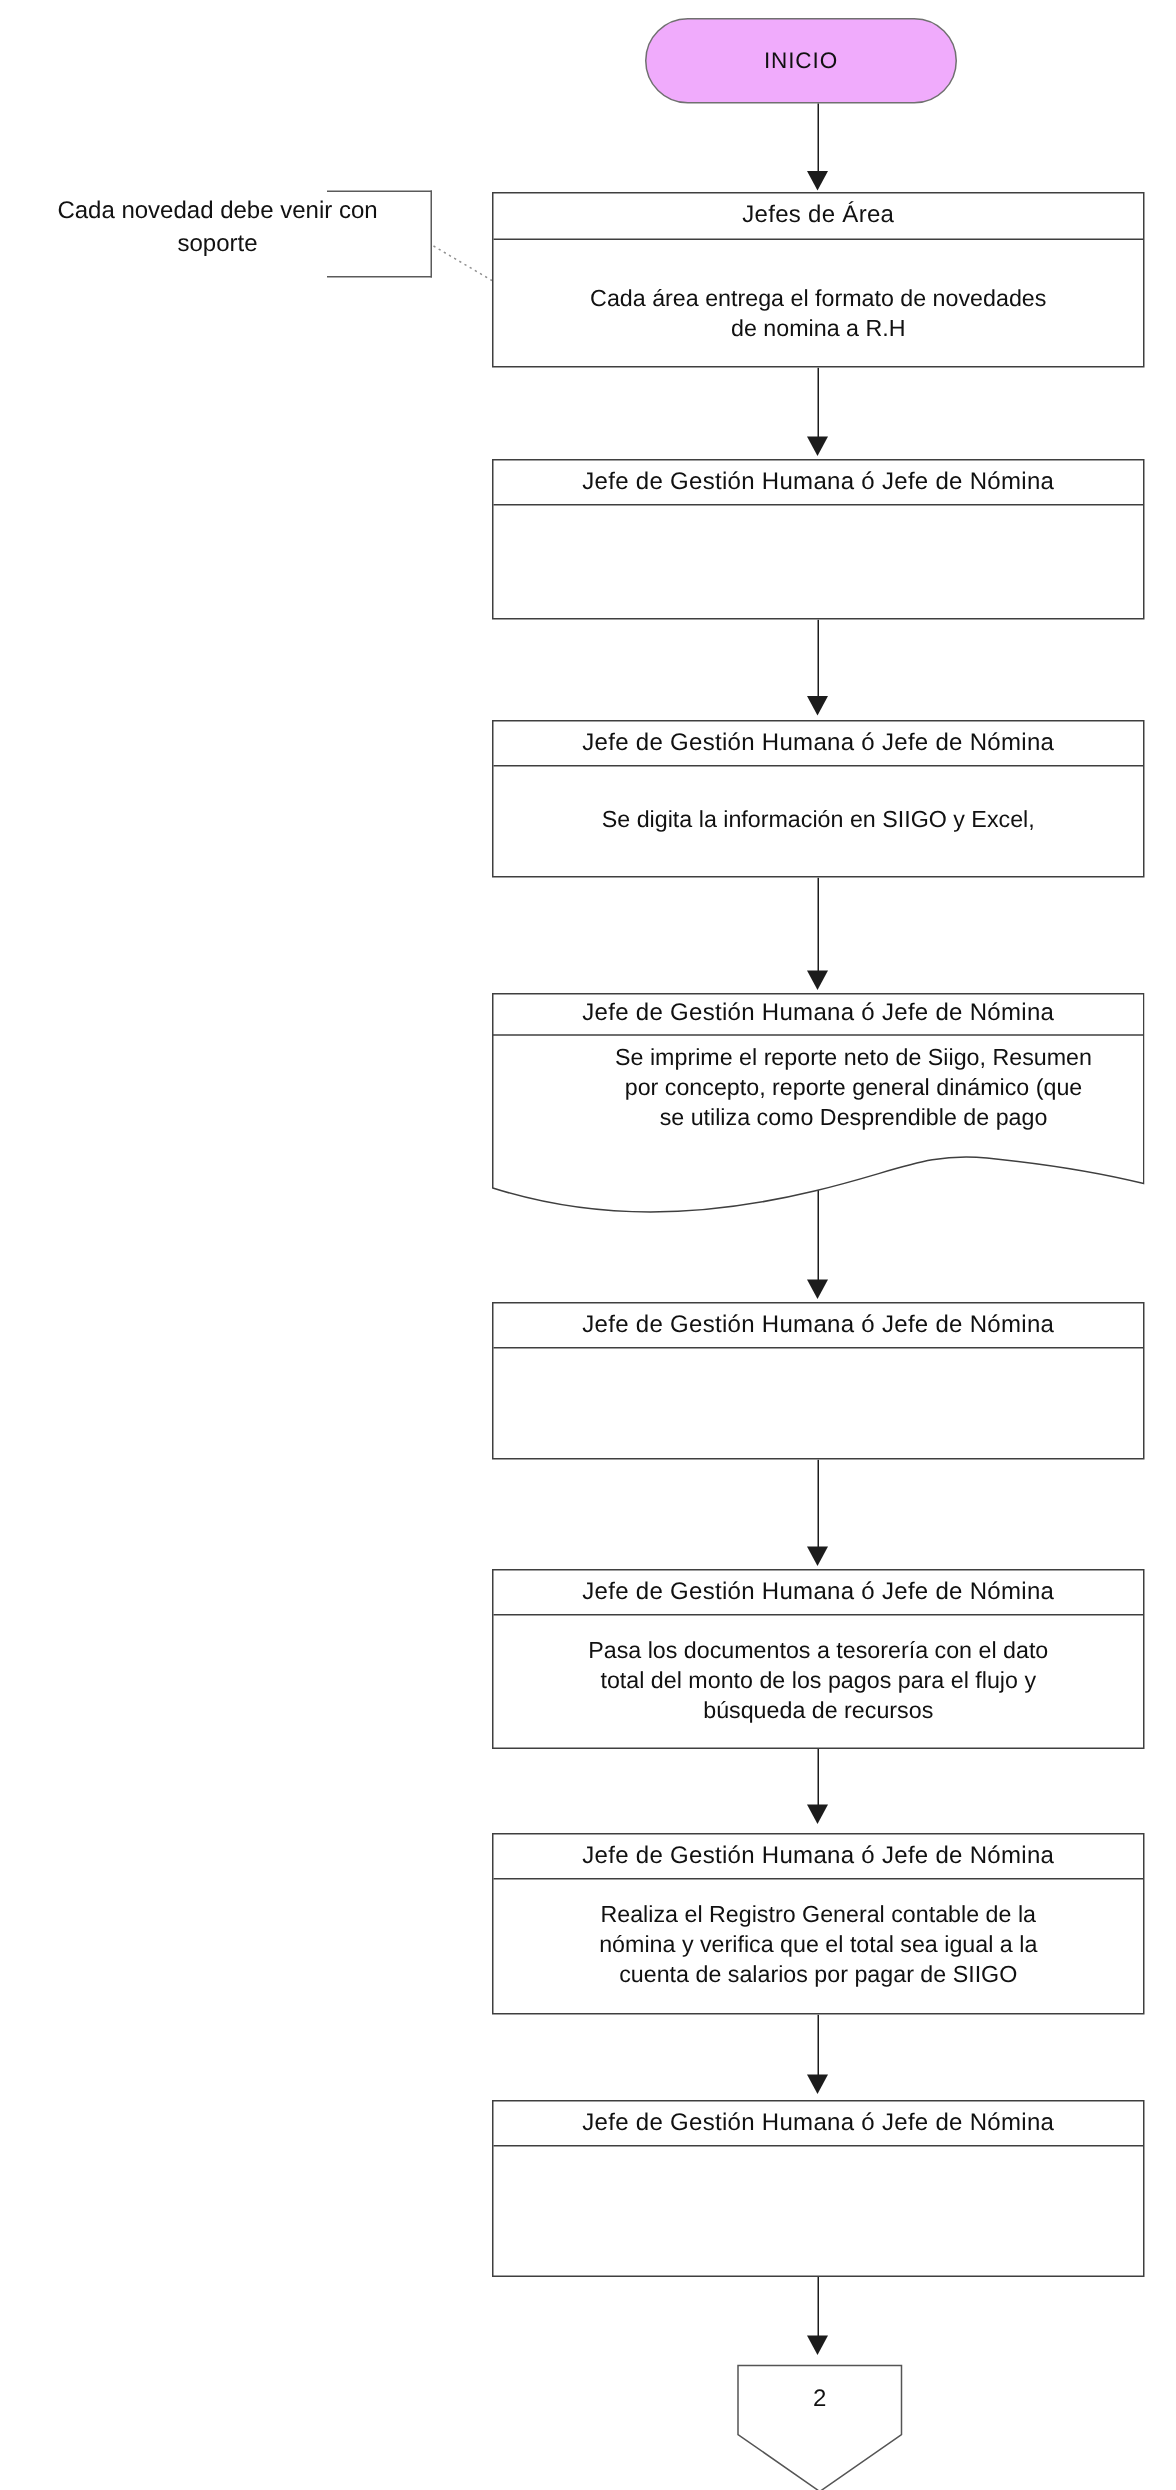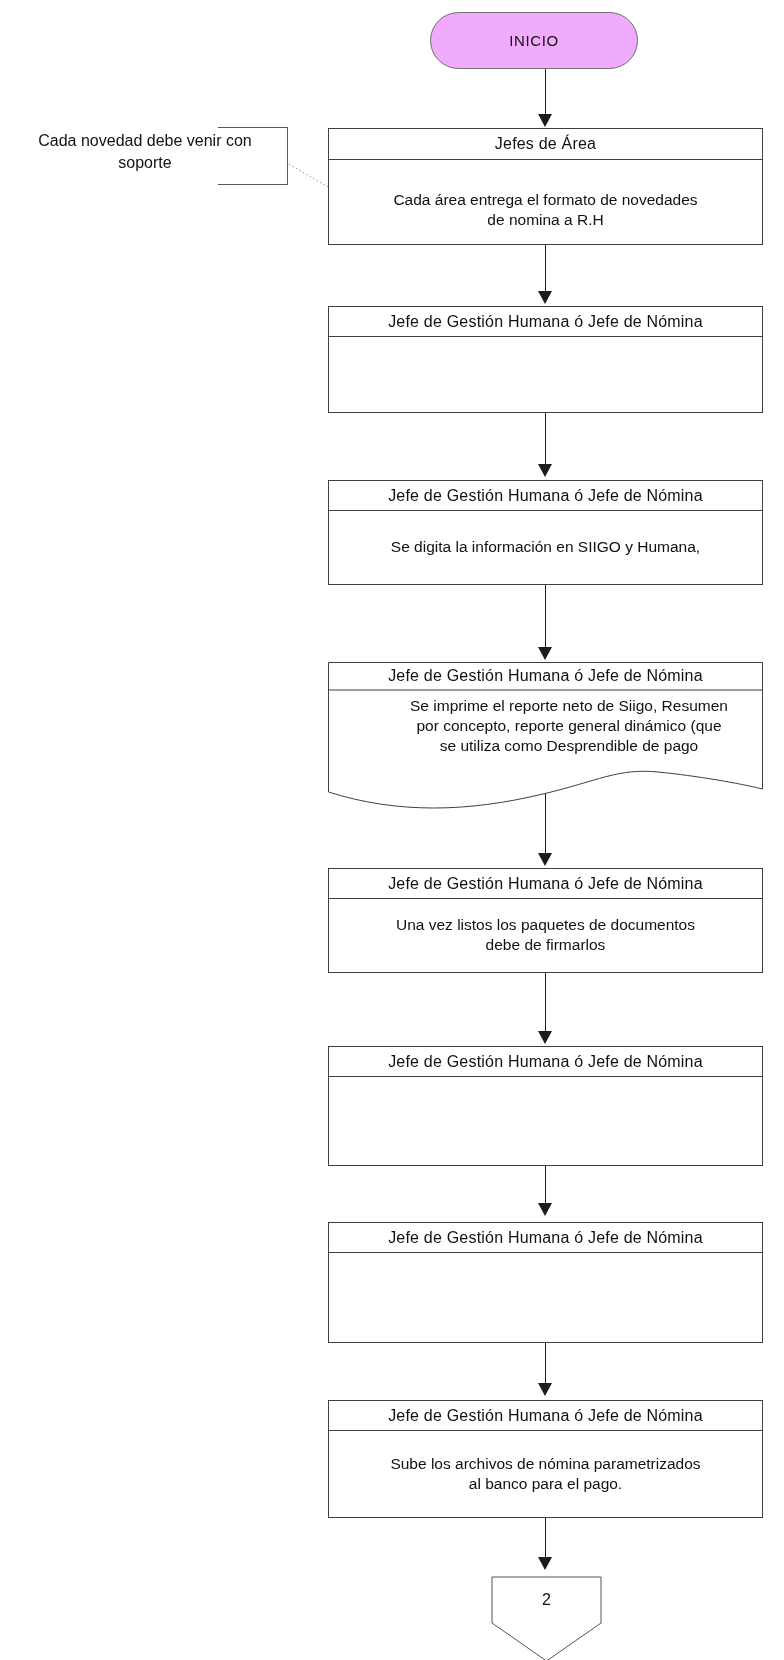--- a/index.html
+++ b/index.html
@@ -115,46 +115,46 @@
     <div class="pbox-header" style="height:30px">Jefes de Área</div>
     <div class="pbox-body" style="top:46px">Cada área entrega el formato de novedades<br>de nomina a R.H</div>
   </div>
 
   <div class="pbox" style="top:306px;height:107px">
     <div class="pbox-header">Jefe de Gestión Humana ó Jefe de Nómina</div>
   </div>
 
   <div class="pbox" style="top:480px;height:105px">
     <div class="pbox-header">Jefe de Gestión Humana ó Jefe de Nómina</div>
-    <div class="pbox-body">Se digita la información en SIIGO y Humana,</div>
+    <div class="pbox-body">Se digita la información en SIIGO y Excel,</div>
   </div>
 
   <svg style="left:328px;top:662px" width="435" height="150" viewBox="0 0 435 150">
     <path d="M0.5,130 L0.5,0.5 L434.5,0.5 L434.5,127 C410,121 370,114 330,110 C290,106 270,119 215,132 C140,150 70,152 0.5,130 Z" fill="#ffffff" stroke="#3f3f3f" stroke-width="1"></path>
     <line x1="0.5" y1="28" x2="434.5" y2="28" stroke="#3f3f3f" stroke-width="1"></line>
   </svg>
   <div class="doc-header">Jefe de Gestión Humana ó Jefe de Nómina</div>
   <div class="doc-body">Se imprime el reporte neto de Siigo, Resumen<br>por concepto, reporte general dinámico (que<br>se utiliza como Desprendible de pago</div>
 
   <div class="pbox" style="top:868px;height:105px">
     <div class="pbox-header">Jefe de Gestión Humana ó Jefe de Nómina</div>
-    <div class="pbox-body">Una vez listos los paquetes de documentos<br>debe de firmarlos</div>
   </div>
 
   <div class="pbox" style="top:1046px;height:120px">
     <div class="pbox-header">Jefe de Gestión Humana ó Jefe de Nómina</div>
+    <div class="pbox-body">Pasa los documentos a tesorería con el dato<br>total del monto de los pagos para el flujo y<br>búsqueda de recursos</div>
   </div>
 
   <div class="pbox" style="top:1222px;height:121px">
     <div class="pbox-header">Jefe de Gestión Humana ó Jefe de Nómina</div>
+    <div class="pbox-body">Realiza el Registro General contable de la<br>nómina y verifica que el total sea igual a la<br>cuenta de salarios por pagar de SIIGO</div>
   </div>
 
   <div class="pbox" style="top:1400px;height:118px">
     <div class="pbox-header">Jefe de Gestión Humana ó Jefe de Nómina</div>
-    <div class="pbox-body">Sube los archivos de nómina parametrizados<br>al banco para el pago.</div>
   </div>
 
   <svg style="left:491px;top:1576px" width="111" height="86" viewBox="0 0 111 86">
     <polygon points="1,1 110,1 110,47 55.5,85 1,47" fill="#ffffff" stroke="#555555" stroke-width="1"></polygon>
   </svg>
   <div class="offpage-label">2</div>
 
 </div>
 
 </body></html>

